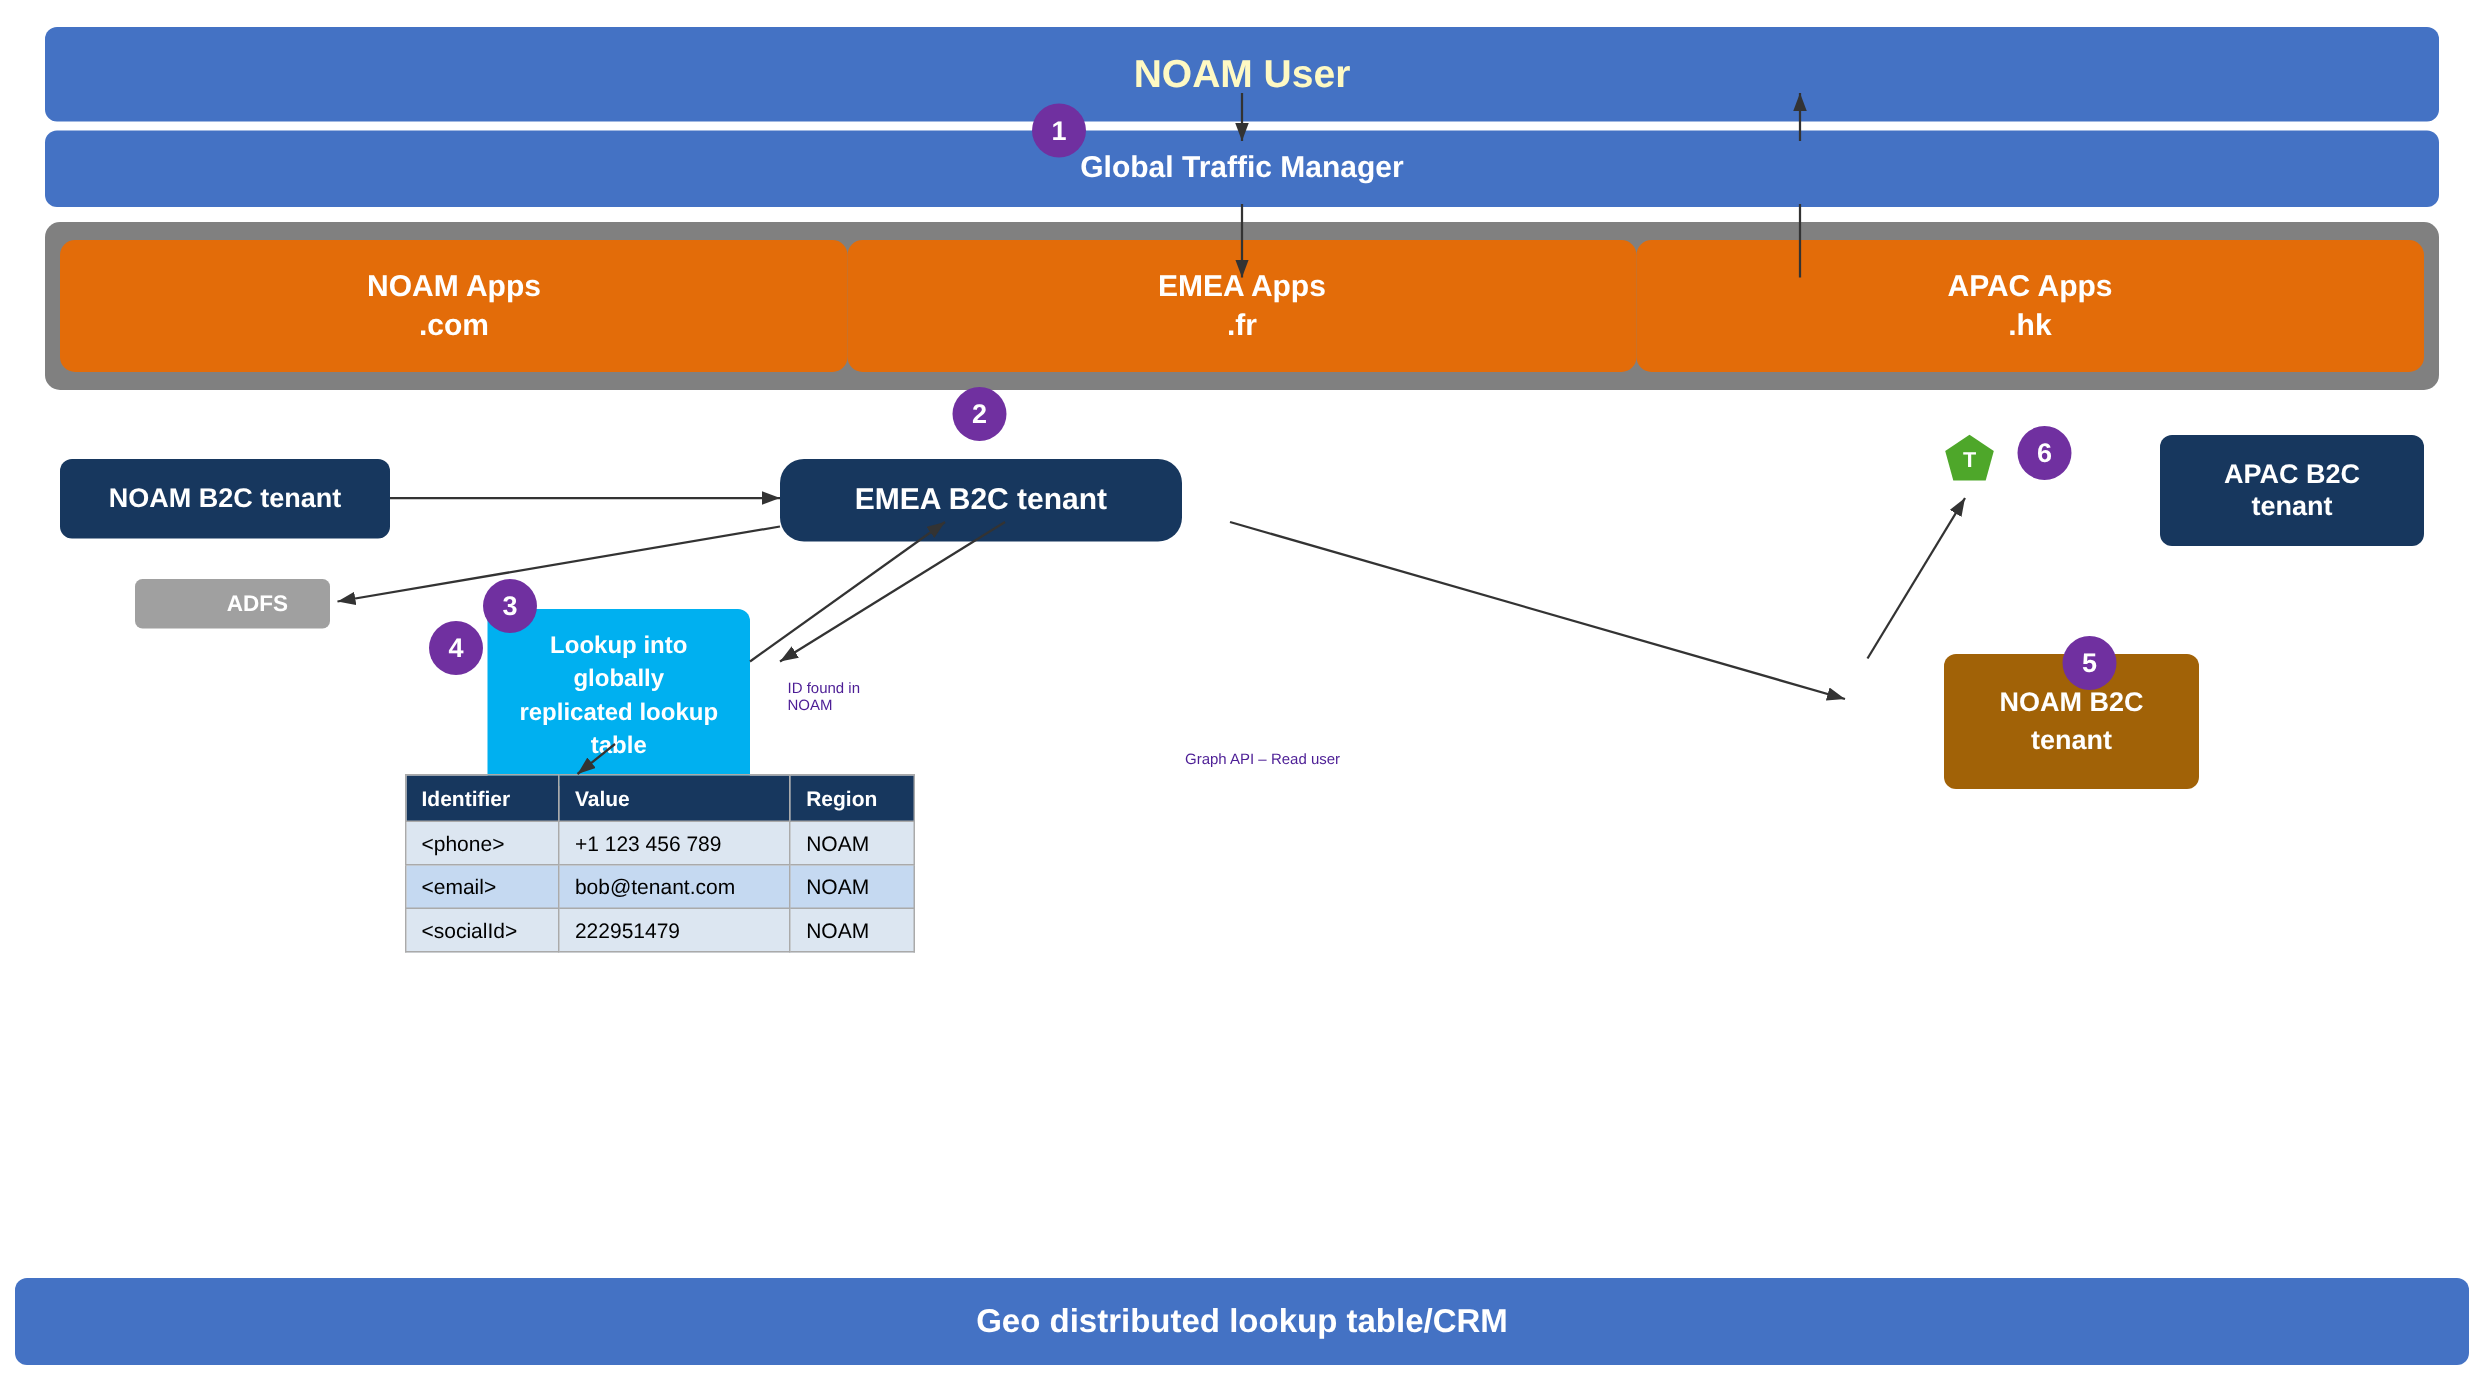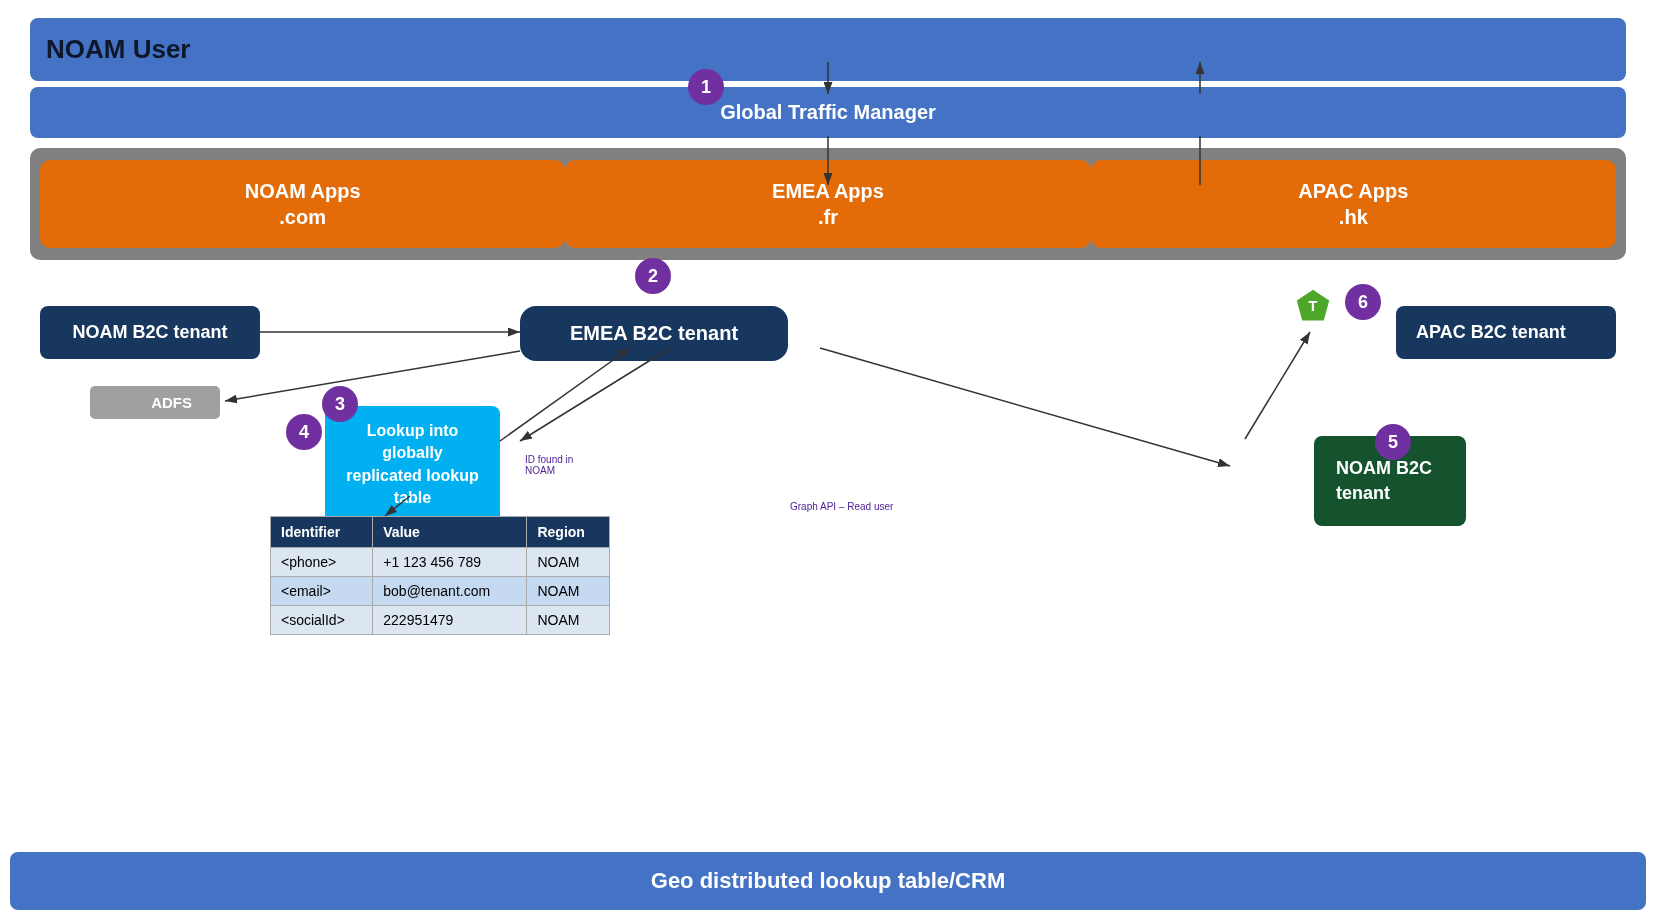--- a/index.html
+++ b/index.html
@@ -14,21 +14,22 @@
     .diagram-container {
       width: 1656px;
       height: 920px;
       position: relative;
       padding: 18px 30px;
     }
 
     
     .noam-user-bar {
       background: #4472C4;
-      color: #0f172a;
+      color: #fef9c3;
+      text-align: center;
       font-size: 26px;
       font-weight: 600;
       border-radius: 8px;
       padding: 16px;
       width: 100%;
       margin-bottom: 0;
     }
     .gtm-bar {
       background: #4472C4;
       color: white;
@@ -129,29 +130,29 @@
       font-weight: 700;
       text-align: center;
       padding: 16px 30px;
       width: 268px;
     }
 
     
     .apac-b2c {
       position: absolute;
       right: 10px;
-      top: 30px;
+      top: 14px;
       background: #17375E;
       color: white;
       border-radius: 8px;
       font-size: 18px;
       font-weight: 700;
-      text-align: left;
+      text-align: center;
       padding: 16px 20px;
-      width: 220px;
+      width: 176px;
     }
 
     
     .lookup-box {
       position: absolute;
       left: 295px;
       top: 130px;
       background: #00B0F0;
       color: white;
       border-radius: 8px;
@@ -191,28 +192,28 @@
     }
     .data-table tr:nth-child(even) td {
       background: #c5d9f1;
     }
 
     
     .noam-b2c-5 {
       position: absolute;
       right: 160px;
       top: 160px;
-      background: #14532d;
+      background: #a16207;
       color: white;
       border-radius: 8px;
       font-size: 18px;
       font-weight: 700;
-      text-align: left;
+      text-align: center;
       padding: 20px 22px;
-      width: 152px;
+      width: 170px;
       line-height: 1.4;
     }
 
     
     .geo-bar {
       position: absolute;
       bottom: 10px;
       left: 10px;
       right: 10px;
       background: #4472C4;

